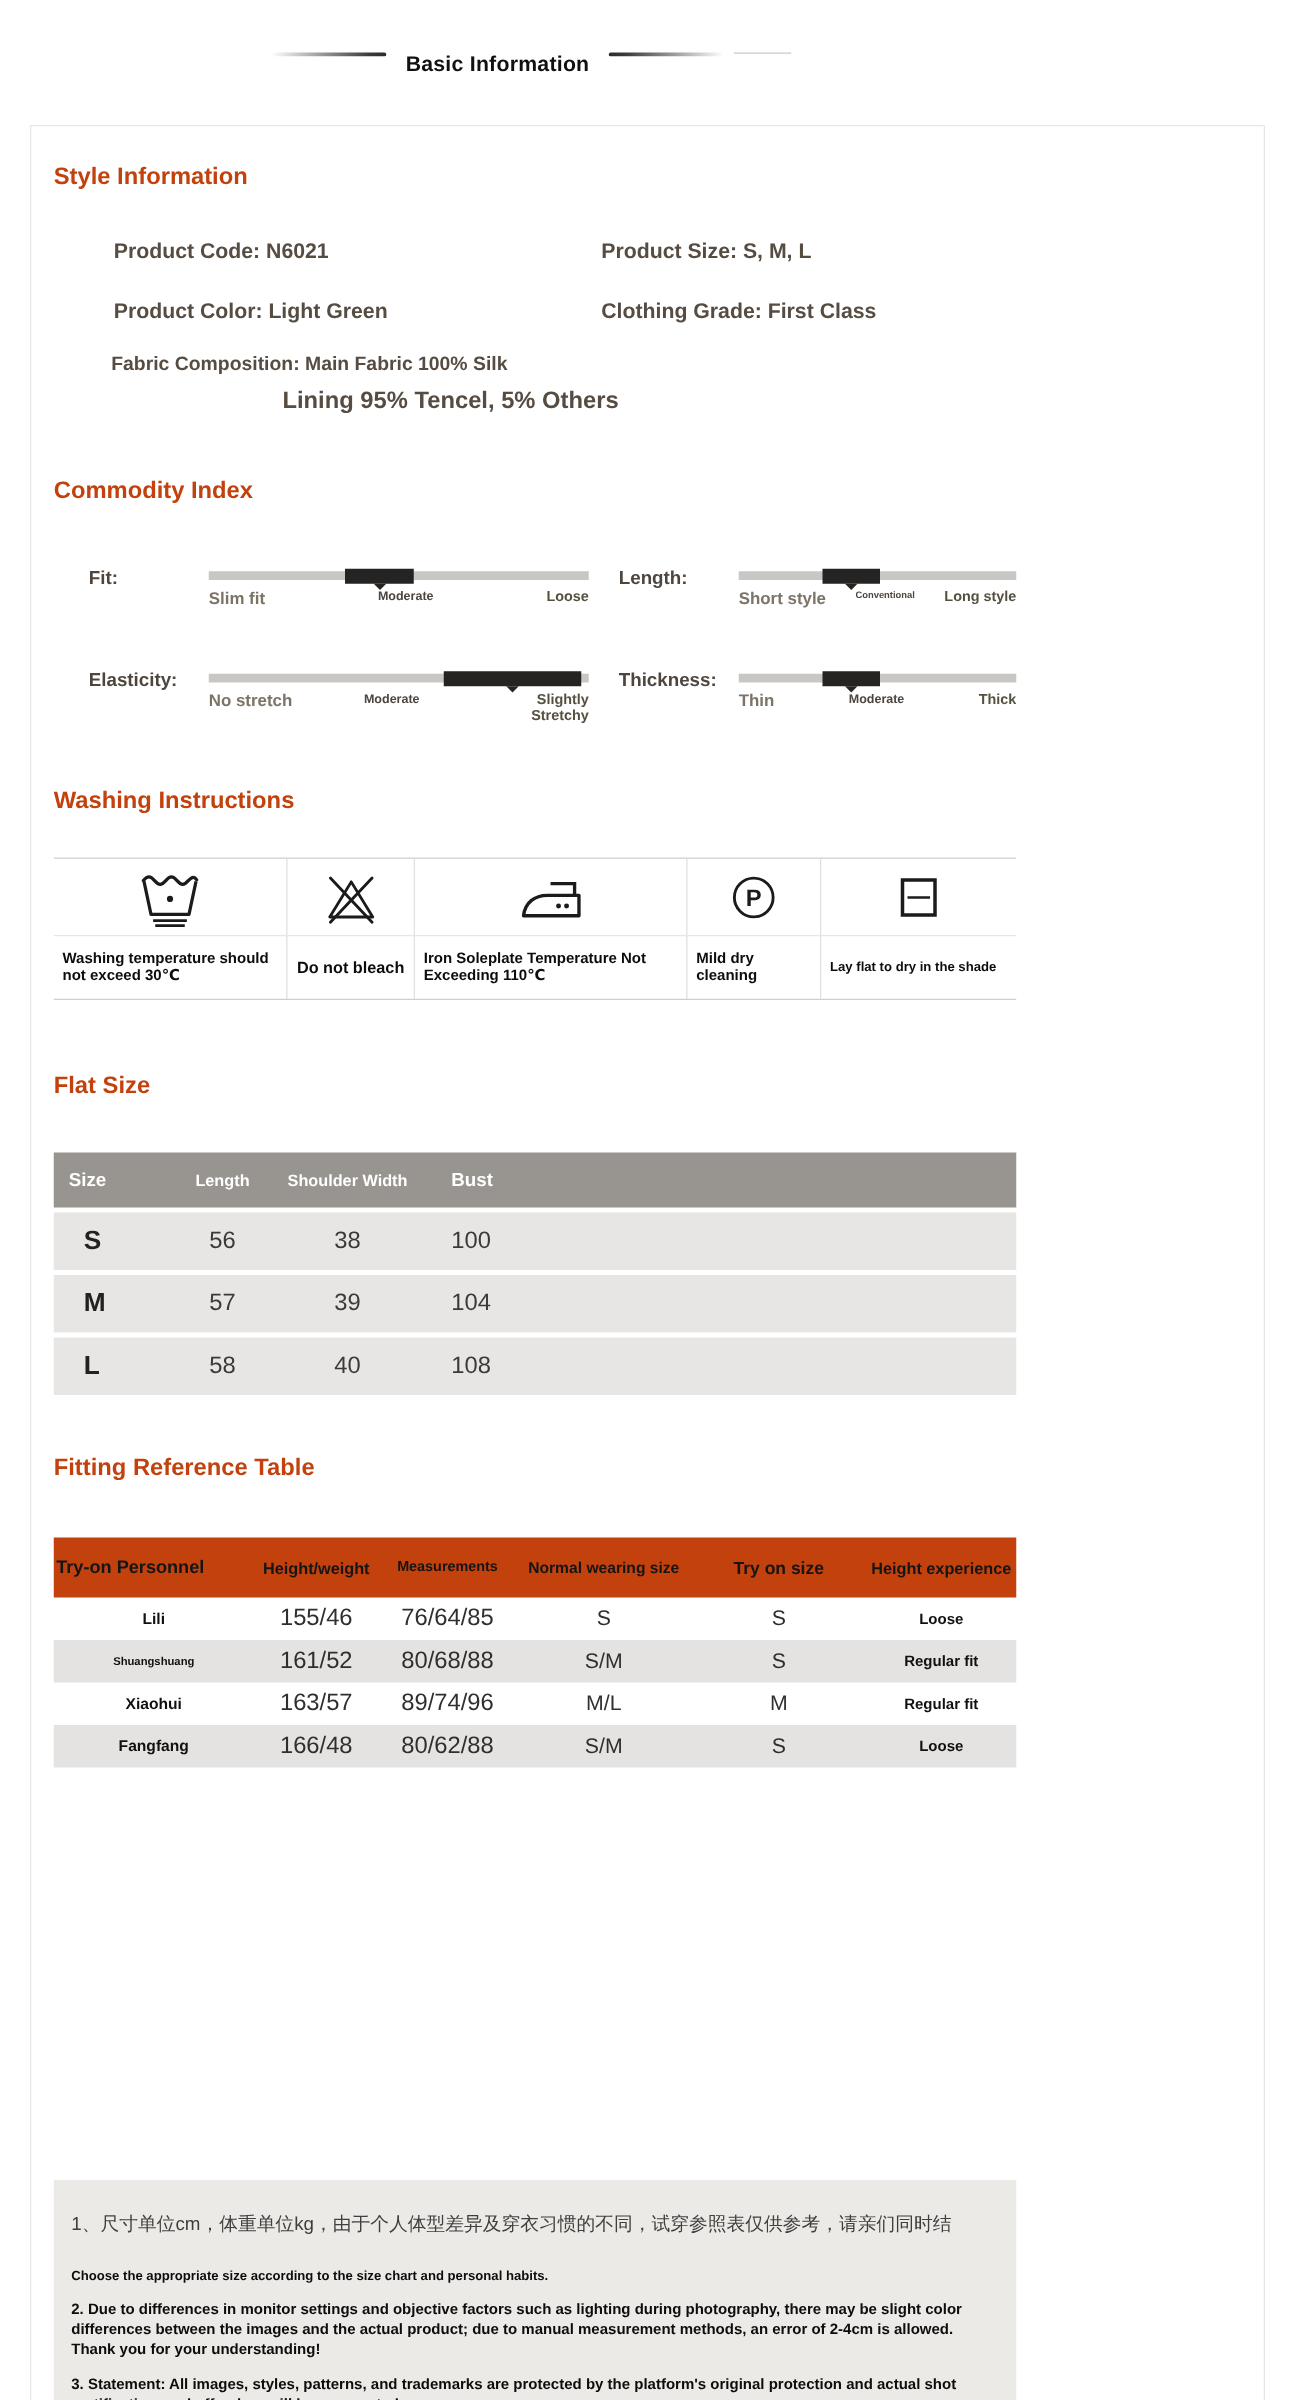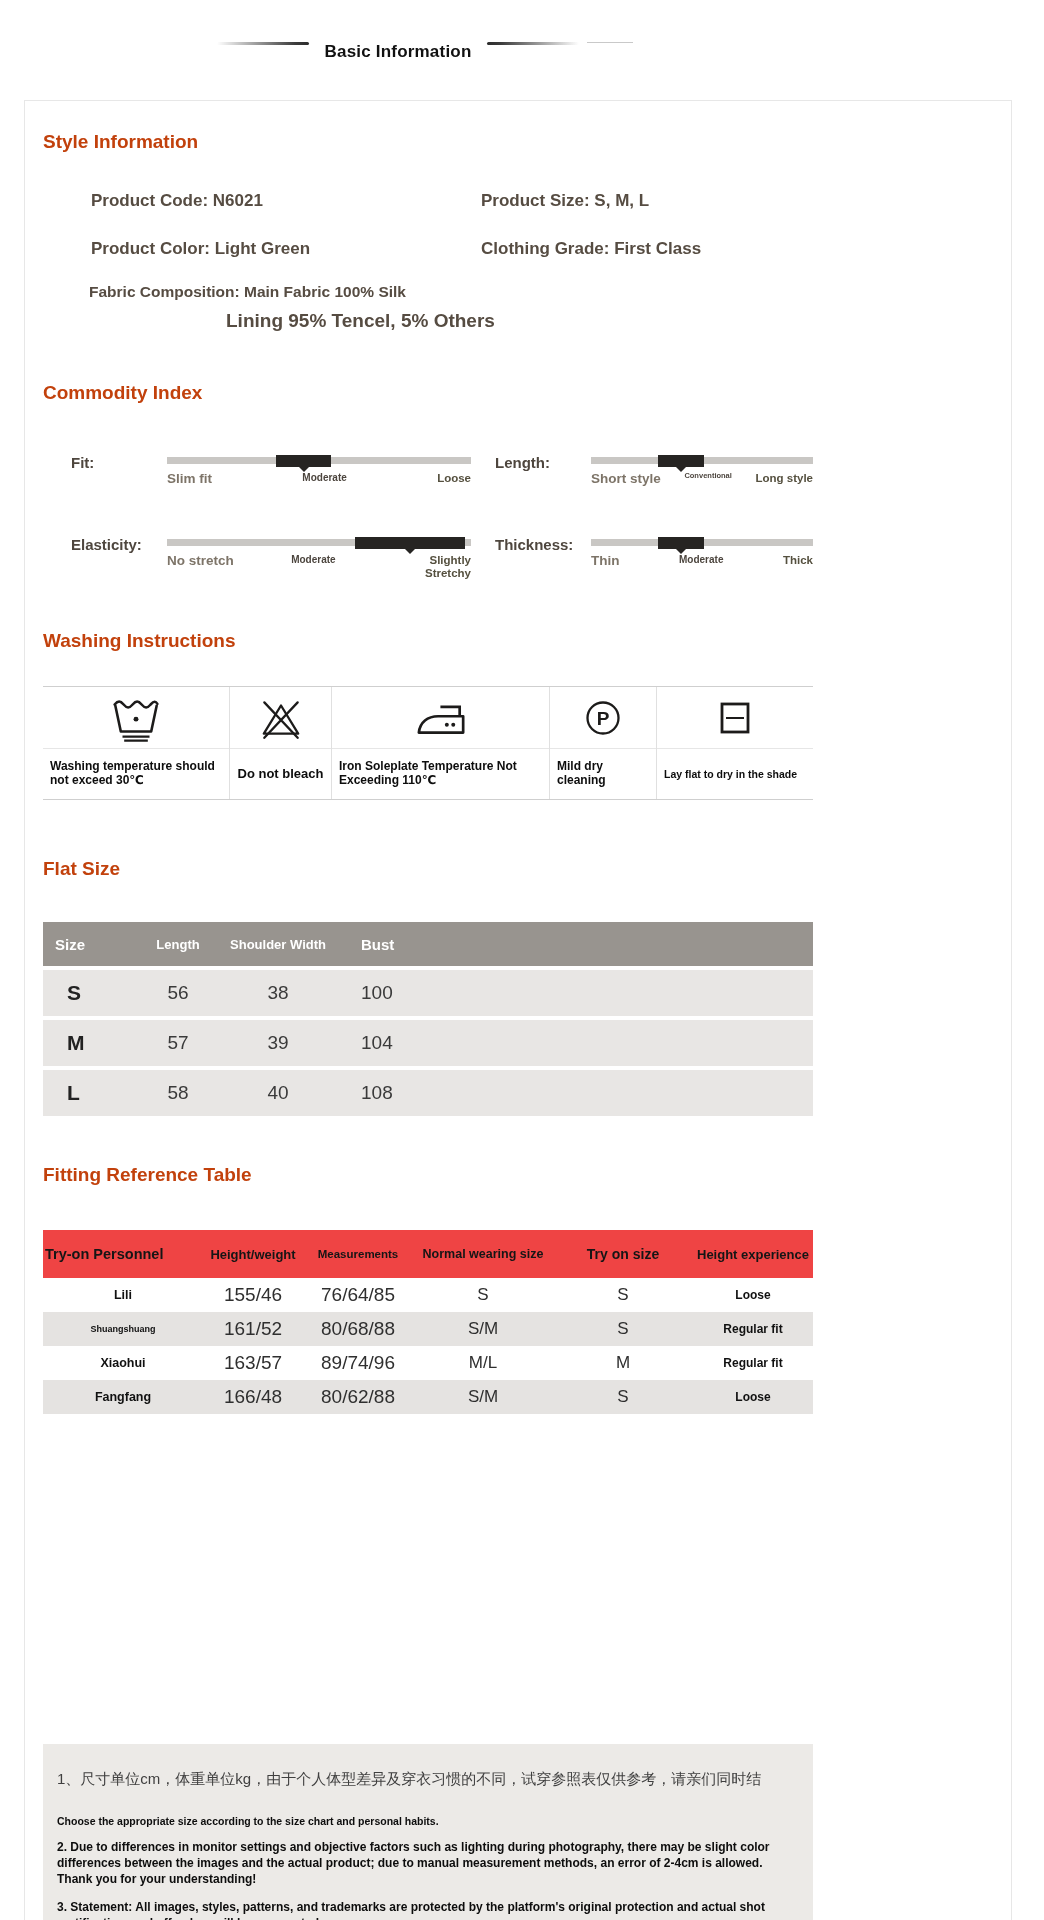--- a/index.html
+++ b/index.html
@@ -55,21 +55,21 @@
   .fs-head{display:grid;grid-template-columns:90px 90px 110px 1fr;background:#98948f;color:#fff;height:44px;align-items:center;font-weight:bold;}
   .fs-head .c0{padding-left:12px;font-size:15px;}
   .fs-head .c1,.fs-head .c2{text-align:center;font-size:13px;}
   .fs-head .c3{padding-left:28px;font-size:15px;}
   .fs-row{display:grid;grid-template-columns:90px 90px 110px 1fr;background:#e8e6e4;height:46px;align-items:center;margin-top:4px;color:#3a3a3a;}
   .fs-row .c0{padding-left:24px;font-size:21px;font-weight:bold;color:#222;}
   .fs-row .c1,.fs-row .c2{text-align:center;font-size:19px;}
   .fs-row .c3{padding-left:28px;font-size:19px;}
   
   .fit-table{width:770px;margin-top:44px;}
-  .fit-head{display:grid;grid-template-columns:160px 100px 110px 140px 140px 1fr;background:#ef4444;height:48px;align-items:center;font-weight:bold;color:#151515;}
+  .fit-head{display:grid;grid-template-columns:160px 100px 110px 140px 140px 1fr;background:#c2410c;height:48px;align-items:center;font-weight:bold;color:#151515;}
   .fit-head .h0{padding-left:2px;font-size:14.5px;}
   .fit-head .h1{text-align:center;font-size:13px;}
   .fit-head .h2{text-align:center;font-size:11.5px;}
   .fit-head .h3{text-align:center;font-size:12.5px;}
   .fit-head .h4{text-align:center;font-size:14px;}
   .fit-head .h5{text-align:center;font-size:13px;}
   .fit-row{display:grid;grid-template-columns:160px 100px 110px 140px 140px 1fr;height:34px;align-items:center;}
   .fit-row:nth-child(even){background:#e5e3e1;}
   .fit-row .d0{text-align:center;font-weight:bold;font-size:12.5px;}
   .fit-row .d1,.fit-row .d2{text-align:center;font-size:19px;color:#2f2f2f;font-weight:400;}

